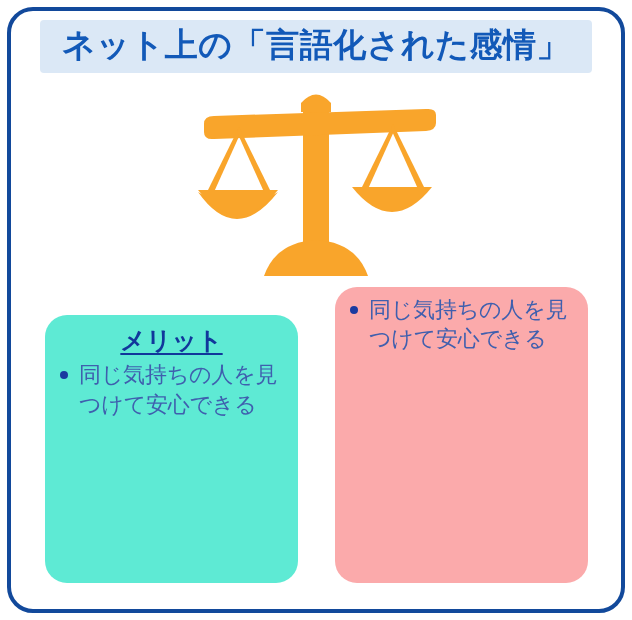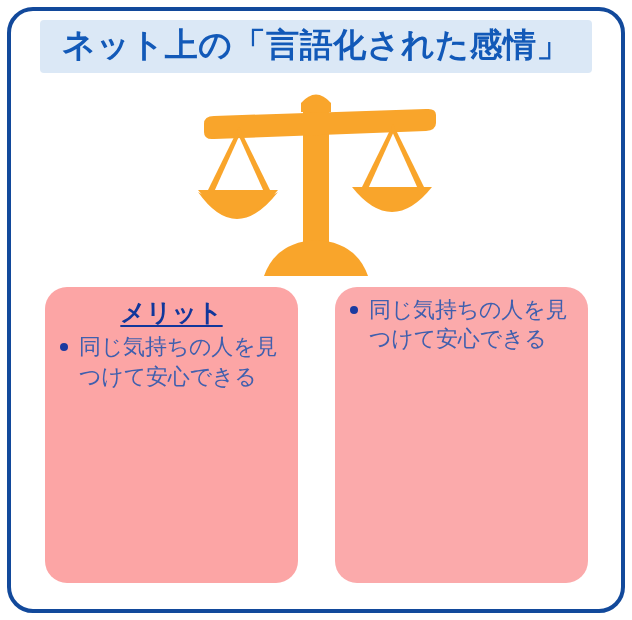--- a/index.html
+++ b/index.html
@@ -77,21 +77,21 @@
     height: 296px;
     display: flex;
     justify-content: space-between;
   }
   .card {
     width: 253px;
     border-radius: 22px;
     box-sizing: border-box;
     padding: 8px 10px 10px 10px;
   }
-  .card-merit { background: #fca5a5; }
+  .card-merit { background: #5eead4; margin-top: 28px; }
   .card-demerit { background: #fbaaab; }
 
   .card-heading {
     text-align: center;
     font-size: 25px;
     font-weight: bold;
     color: #11379b;
     text-decoration: underline;
     text-underline-offset: 4px;
     line-height: 1.25;

